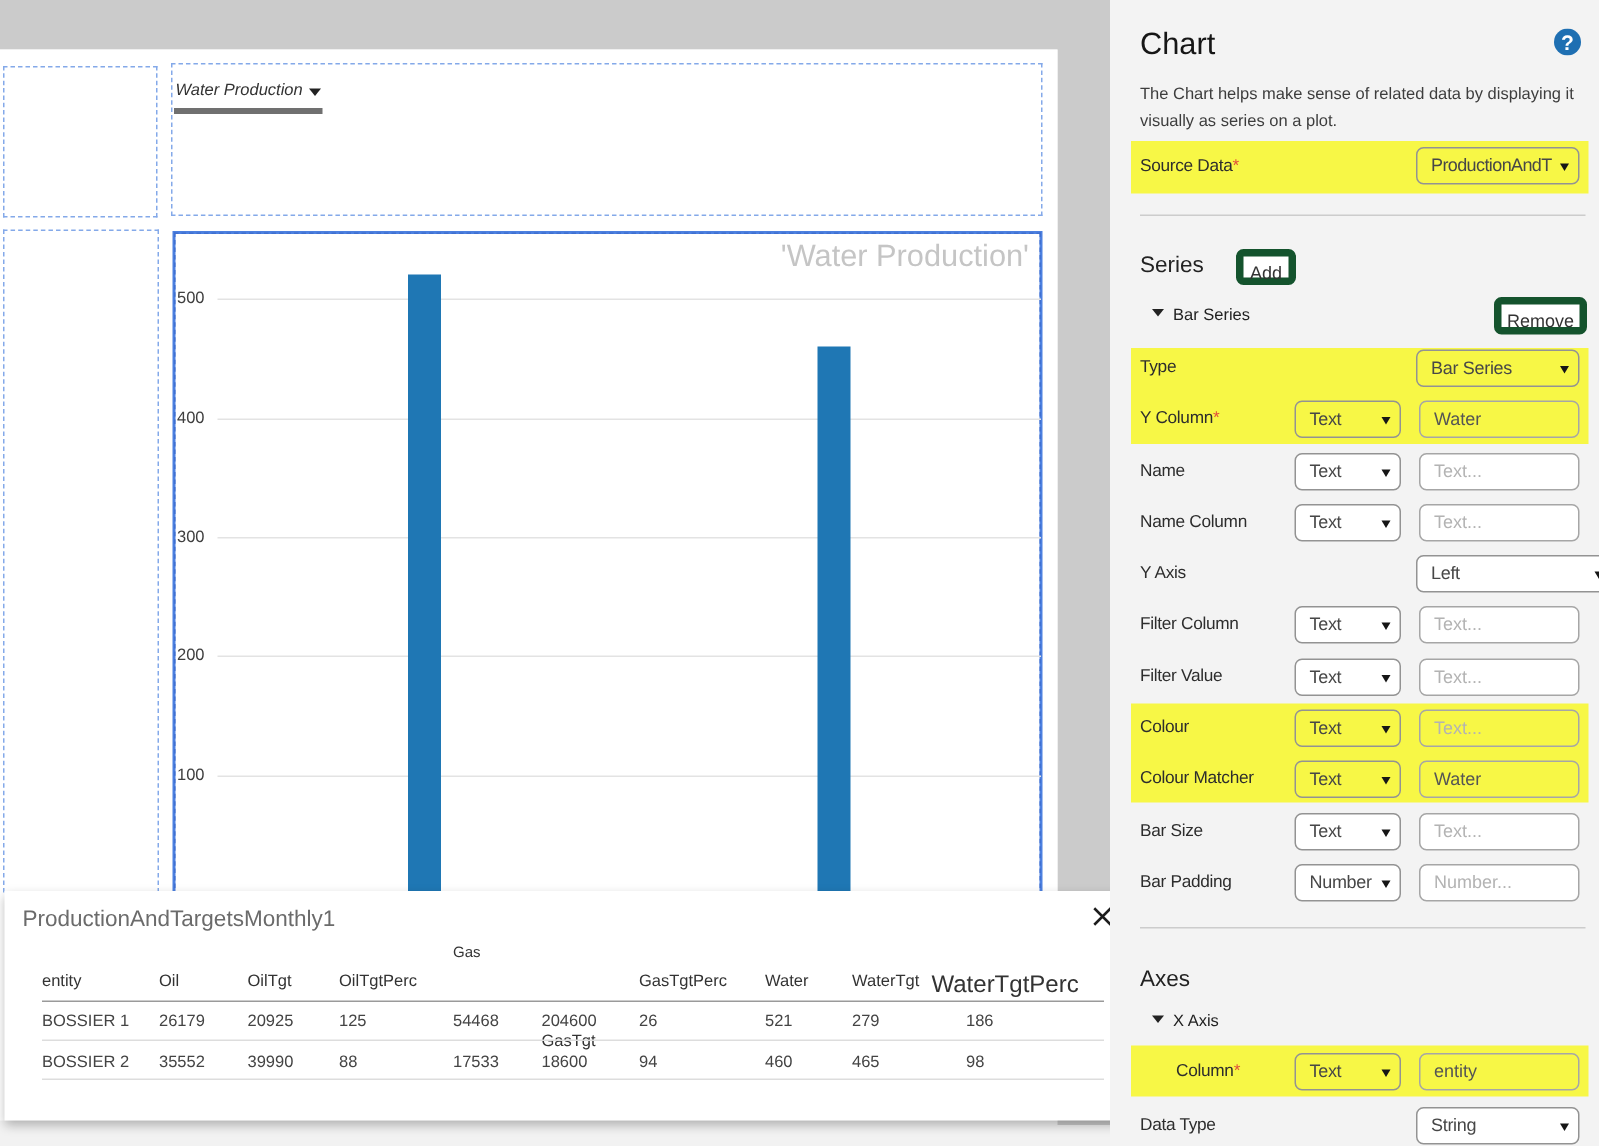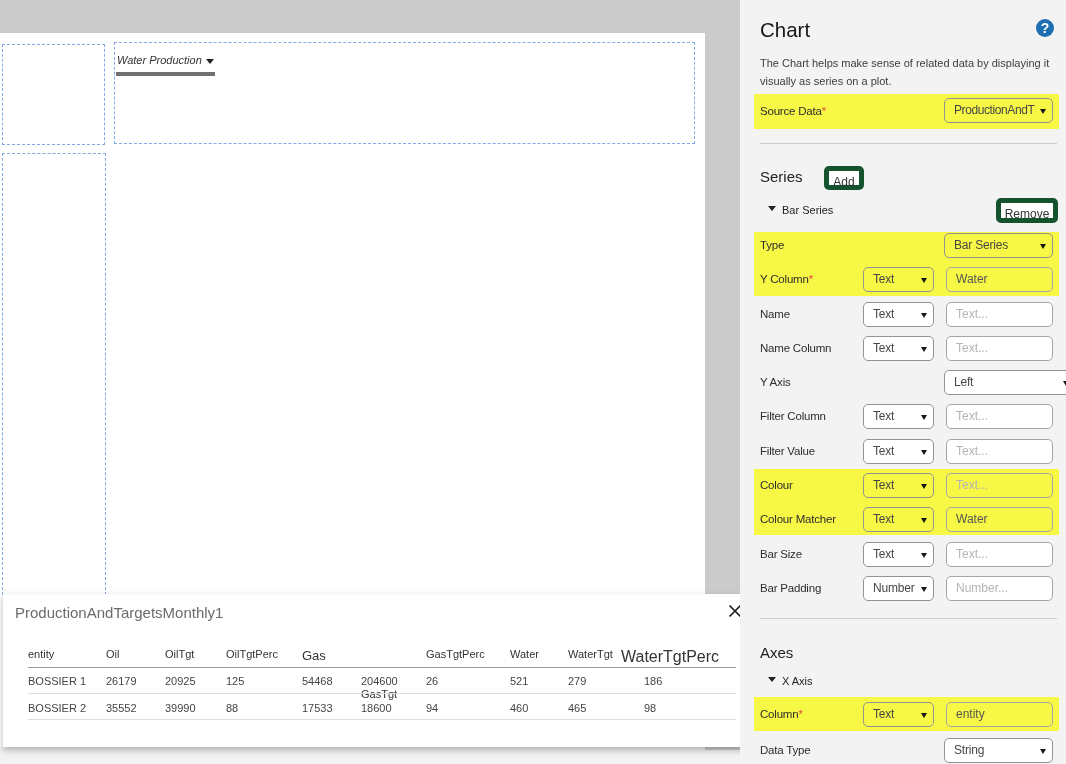--- a/index.html
+++ b/index.html
@@ -37,32 +37,50 @@
 
   <div class="abs dashed" style="left:2px;top:44px;width:103px;height:101px;"></div>
   <div class="abs dashed" style="left:114px;top:42px;width:581px;height:102px;"></div>
 
   <div class="abs" style="left:117px;top:54px;font-size:11px;color:#333;font-style:italic;">Water Production</div>
   <div class="abs hdrarrow" style="left:206px;top:59px;"></div>
   <div class="abs" style="left:116px;top:72px;width:99px;height:4px;background:#707070;"></div>
 
   <div class="abs dashed" style="left:2px;top:153px;width:104px;height:442px;border-bottom:none;"></div>
 
+  <div class="abs" style="left:115px;top:154px;width:580px;height:464px;border:2px solid #4c80e0;outline:1px dashed #3f6fd0;outline-offset:-2px;background:#fff;">
+
+    <div class="abs" style="right:7px;top:3px;font-size:20.5px;color:#c5c5c5;">'Water Production'</div>
+
+    <div class="abs gline" style="left:28px;top:43px;width:549px;"></div>
+    <div class="abs gline" style="left:28px;top:123px;width:549px;"></div>
+    <div class="abs gline" style="left:28px;top:202px;width:549px;"></div>
+    <div class="abs gline" style="left:28px;top:281px;width:549px;"></div>
+    <div class="abs gline" style="left:28px;top:361px;width:549px;"></div>
+    <div class="abs glabel" style="left:1px;top:37px;">500</div>
+    <div class="abs glabel" style="left:1px;top:117px;">400</div>
+    <div class="abs glabel" style="left:1px;top:196px;">300</div>
+    <div class="abs glabel" style="left:1px;top:275px;">200</div>
+    <div class="abs glabel" style="left:1px;top:355px;">100</div>
+
+    <div class="abs" style="left:155px;top:27px;width:22px;height:415px;background:#1f77b4;"></div>
+    <div class="abs" style="left:428px;top:75px;width:22px;height:367px;background:#1f77b4;"></div>
+  </div>
 
   <div class="abs" style="left:3px;top:594px;width:749px;height:153px;background:#fff;box-shadow:0 3px 7px rgba(0,0,0,0.28);">
     <div class="abs" style="left:12px;top:10px;font-size:15px;color:#6b6b6b;">ProductionAndTargetsMonthly1</div>
     <svg class="abs" style="left:725px;top:10px;" width="14" height="14" viewBox="0 0 14 14">
       <path d="M1.5 1.5 L12.5 12.5 M12.5 1.5 L1.5 12.5" stroke="#1d1d1d" stroke-width="1.7"></path>
     </svg>
 
     <div class="abs" style="left:25px;top:54px;font-size:11px;color:#333;">entity</div>
     <div class="abs" style="left:103px;top:54px;font-size:11px;color:#333;">Oil</div>
     <div class="abs" style="left:162px;top:54px;font-size:11px;color:#333;">OilTgt</div>
     <div class="abs" style="left:223px;top:54px;font-size:11px;color:#333;">OilTgtPerc</div>
-    <div class="abs" style="left:299px;top:54px;font-size:13px;color:#333;">Gas</div>
+    <div class="abs" style="left:299px;top:36px;font-size:10px;color:#333;">Gas</div>
     <div class="abs" style="left:358px;top:54px;font-size:11px;color:#333;margin-top:40px;">GasTgt</div>
     <div class="abs" style="left:423px;top:54px;font-size:11px;color:#333;">GasTgtPerc</div>
     <div class="abs" style="left:507px;top:54px;font-size:11px;color:#333;">Water</div>
     <div class="abs" style="left:565px;top:54px;font-size:11px;color:#333;">WaterTgt</div>
     <div class="abs" style="left:618px;top:54px;font-size:16px;color:#333;">WaterTgtPerc</div>
     <div class="abs" style="left:25px;top:73px;width:708px;height:1px;background:#9a9a9a;"></div>
 
     <div class="abs" style="left:25px;top:81px;font-size:11px;color:#444;">BOSSIER 1</div>
     <div class="abs" style="left:103px;top:81px;font-size:11px;color:#444;">26179</div>
     <div class="abs" style="left:162px;top:81px;font-size:11px;color:#444;">20925</div>
@@ -157,20 +175,20 @@
   <div class="abs sel" style="left:863px;top:576px;width:71px;">Number<span class="car"></span></div>
   <div class="abs inp ph" style="left:946px;top:576px;width:107px;">Number...</div>
 
   <div class="abs divider" style="left:760px;top:618px;width:297px;"></div>
 
   <div class="abs" style="left:760px;top:644px;font-size:15px;color:#222;">Axes</div>
   <div class="abs hdrarrow" style="left:768px;top:677px;"></div>
   <div class="abs" style="left:782px;top:675px;font-size:11px;color:#222;">X Axis</div>
 
   <div class="abs yellow" style="left:754px;top:697px;width:305px;height:34px;"></div>
-  <div class="abs lbl" style="left:760px;top:707px;">Column<span style="color:#e2503c;">*</span></div>
+  <div class="abs lbl" style="left:784px;top:707px;">Column<span style="color:#e2503c;">*</span></div>
   <div class="abs sel ybg" style="left:863px;top:702px;width:71px;">Text<span class="car"></span></div>
   <div class="abs inp ybg" style="left:946px;top:702px;width:107px;">entity</div>
 
   <div class="abs lbl" style="left:760px;top:743px;">Data Type</div>
   <div class="abs sel" style="left:944px;top:738px;width:109px;">String<span class="car"></span></div>
 
 </div>
 
 </body></html>

